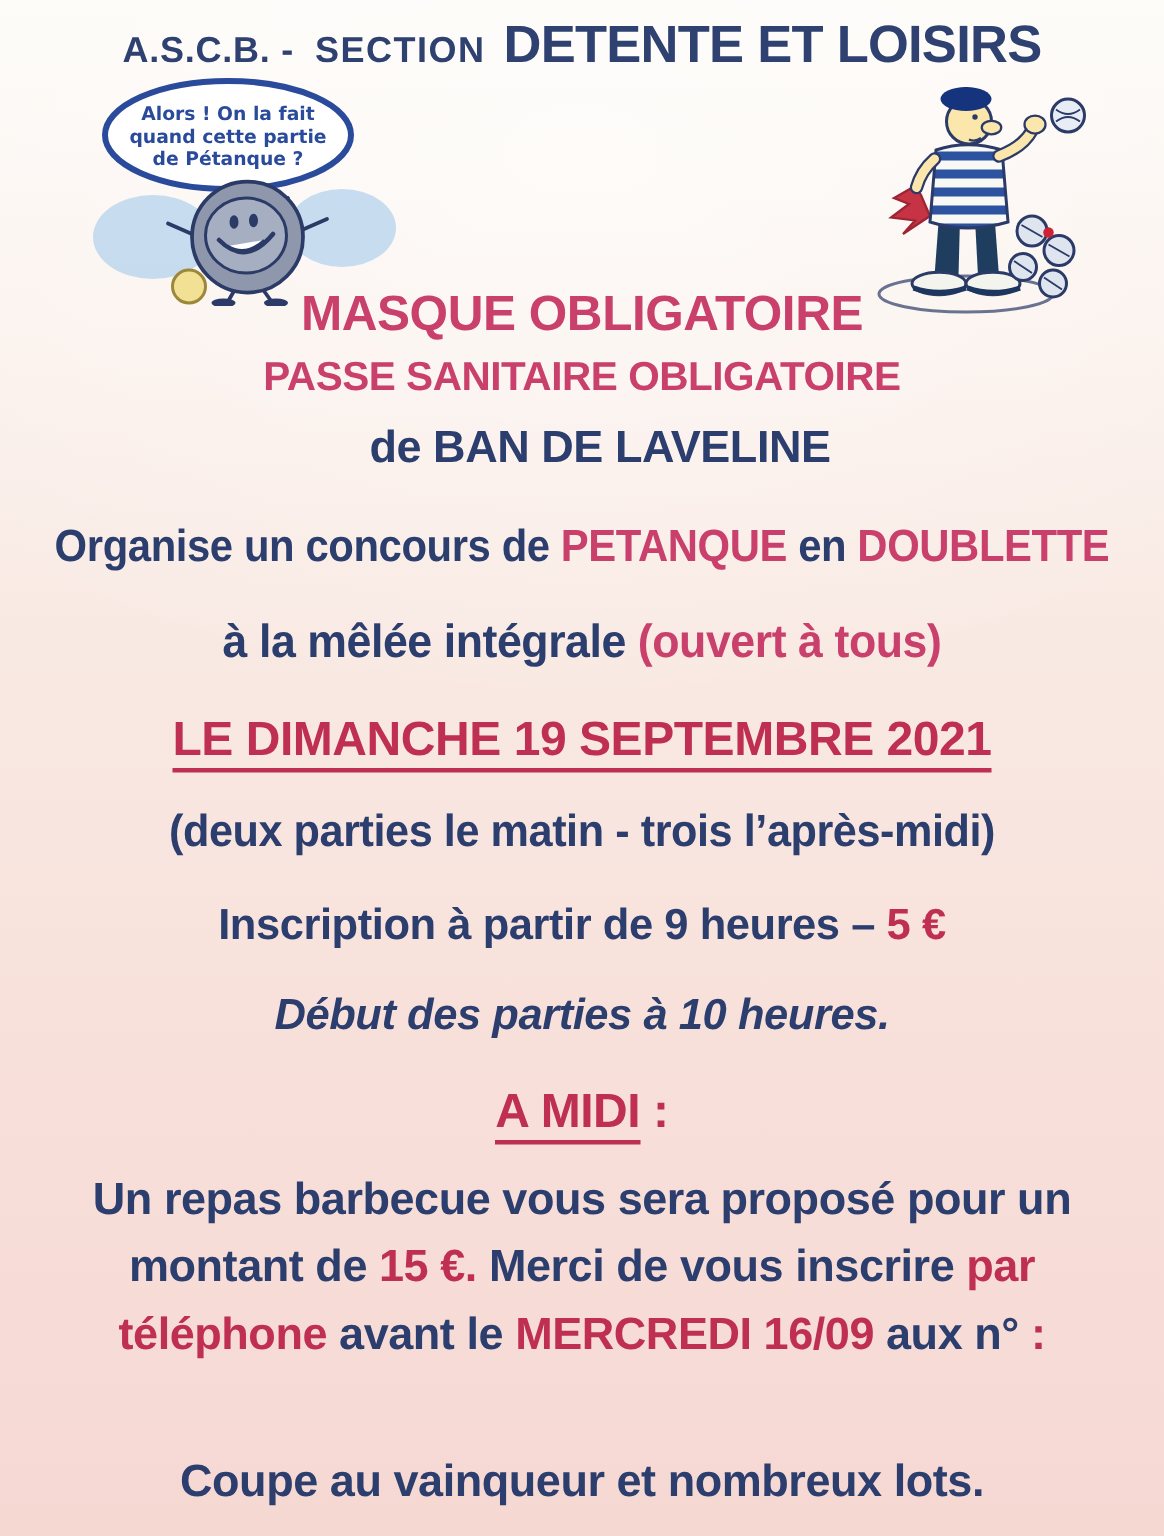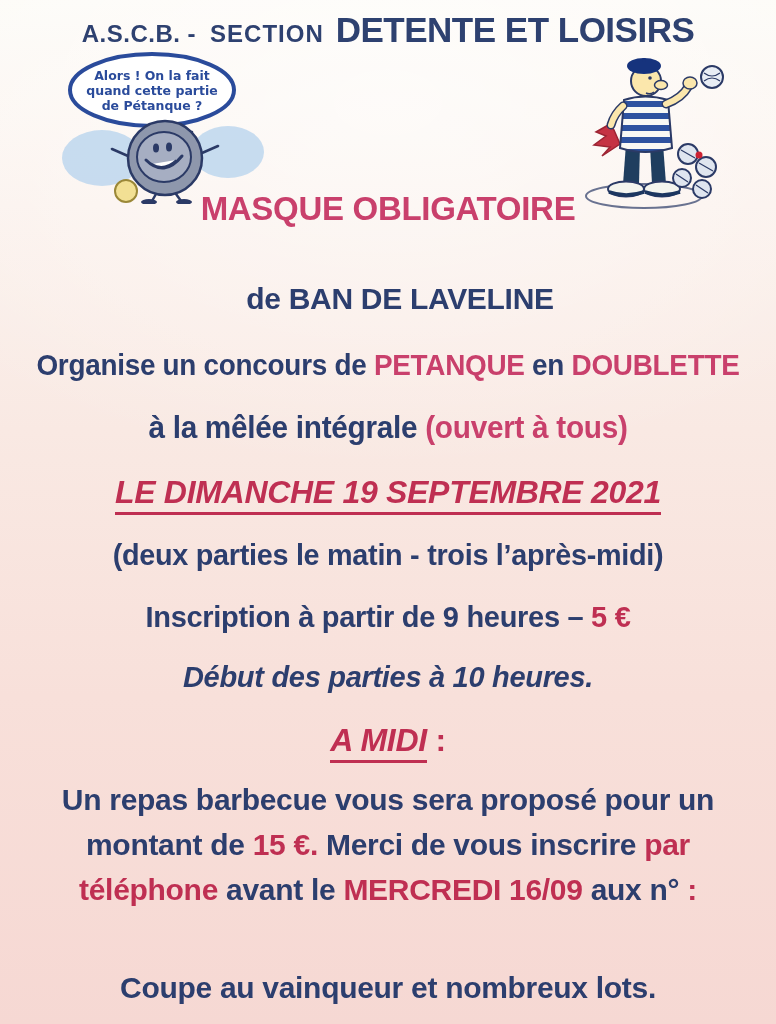--- a/index.html
+++ b/index.html
@@ -8,21 +8,21 @@
     font-family:"Liberation Sans",sans-serif;font-weight:bold;
     background:
       radial-gradient(ellipse 130% 60% at 50% 10%, rgba(255,255,255,.55), rgba(255,255,255,0) 60%),
       linear-gradient(180deg,#fdfbf7 0%,#fbf2ed 20%,#f9e9e3 42%,#f8e0da 68%,#f6d8d3 100%);
   }
   .line{position:absolute;left:0;right:0;text-align:center;white-space:nowrap;letter-spacing:-0.3px;}
   .blue{color:#2c3e6e;}
   .pink{color:#c9406c;}
   .red{color:#bf2f52;}
   .navy{color:#2e4170;}
-  .u{display:inline-block;border-bottom:3px solid currentColor;padding-bottom:2px;line-height:1.05;font-style:italic;}
+  .u{display:inline-block;border-bottom:3px solid currentColor;padding-bottom:2px;line-height:1.05;}
   .condense{transform:scaleX(.93);transform-origin:50% 50%;}
   .condense2{transform:scaleX(.96);transform-origin:50% 50%;}
 
   .title-line{top:10px;}
   .title-prefix{font-size:24px;letter-spacing:.5px;}
   .title-section{font-size:24px;letter-spacing:1px;margin-left:14px;}
   .title-main{font-size:35px;letter-spacing:-.5px;margin-left:12px;}
 
   .cartoon-left{position:absolute;left:56px;top:52px;width:228px;height:152px;}
   .cartoon-right{position:absolute;left:566px;top:48px;width:170px;height:168px;}
@@ -146,20 +146,21 @@
       <circle cx="122" cy="106" r="10" fill="#dfe5ef" stroke="#2b3a66" stroke-width="2"></circle>
       <circle cx="140" cy="119" r="10" fill="#dfe5ef" stroke="#2b3a66" stroke-width="2"></circle>
       <circle cx="116" cy="130" r="9" fill="#dfe5ef" stroke="#2b3a66" stroke-width="2"></circle>
       <circle cx="136" cy="141" r="9" fill="#dfe5ef" stroke="#2b3a66" stroke-width="2"></circle>
       <path d="M115,102 L129,110 M133,115 L147,123 M110,126 L122,134 M130,137 L142,145" stroke="#2b3a66" stroke-width="1.2"></path>
       <circle cx="133" cy="107" r="3.5" fill="#cc2233"></circle>
     </g>
   </svg>
 
   <div class="line masque-line pink">MASQUE OBLIGATOIRE</div>
+  <div class="line passe-line pink">PASSE SANITAIRE OBLIGATOIRE</div>
 
   <div class="line ban-line blue">de BAN DE LAVELINE</div>
 
   <div class="line organise-line condense">
     <span class="blue">Organise un concours de </span><span class="pink">PETANQUE</span><span class="blue"> en </span><span class="pink">DOUBLETTE</span>
   </div>
 
   <div class="line melee-line condense2">
     <span class="blue">à la mêlée intégrale </span><span class="pink">(ouvert à tous)</span>
   </div>

